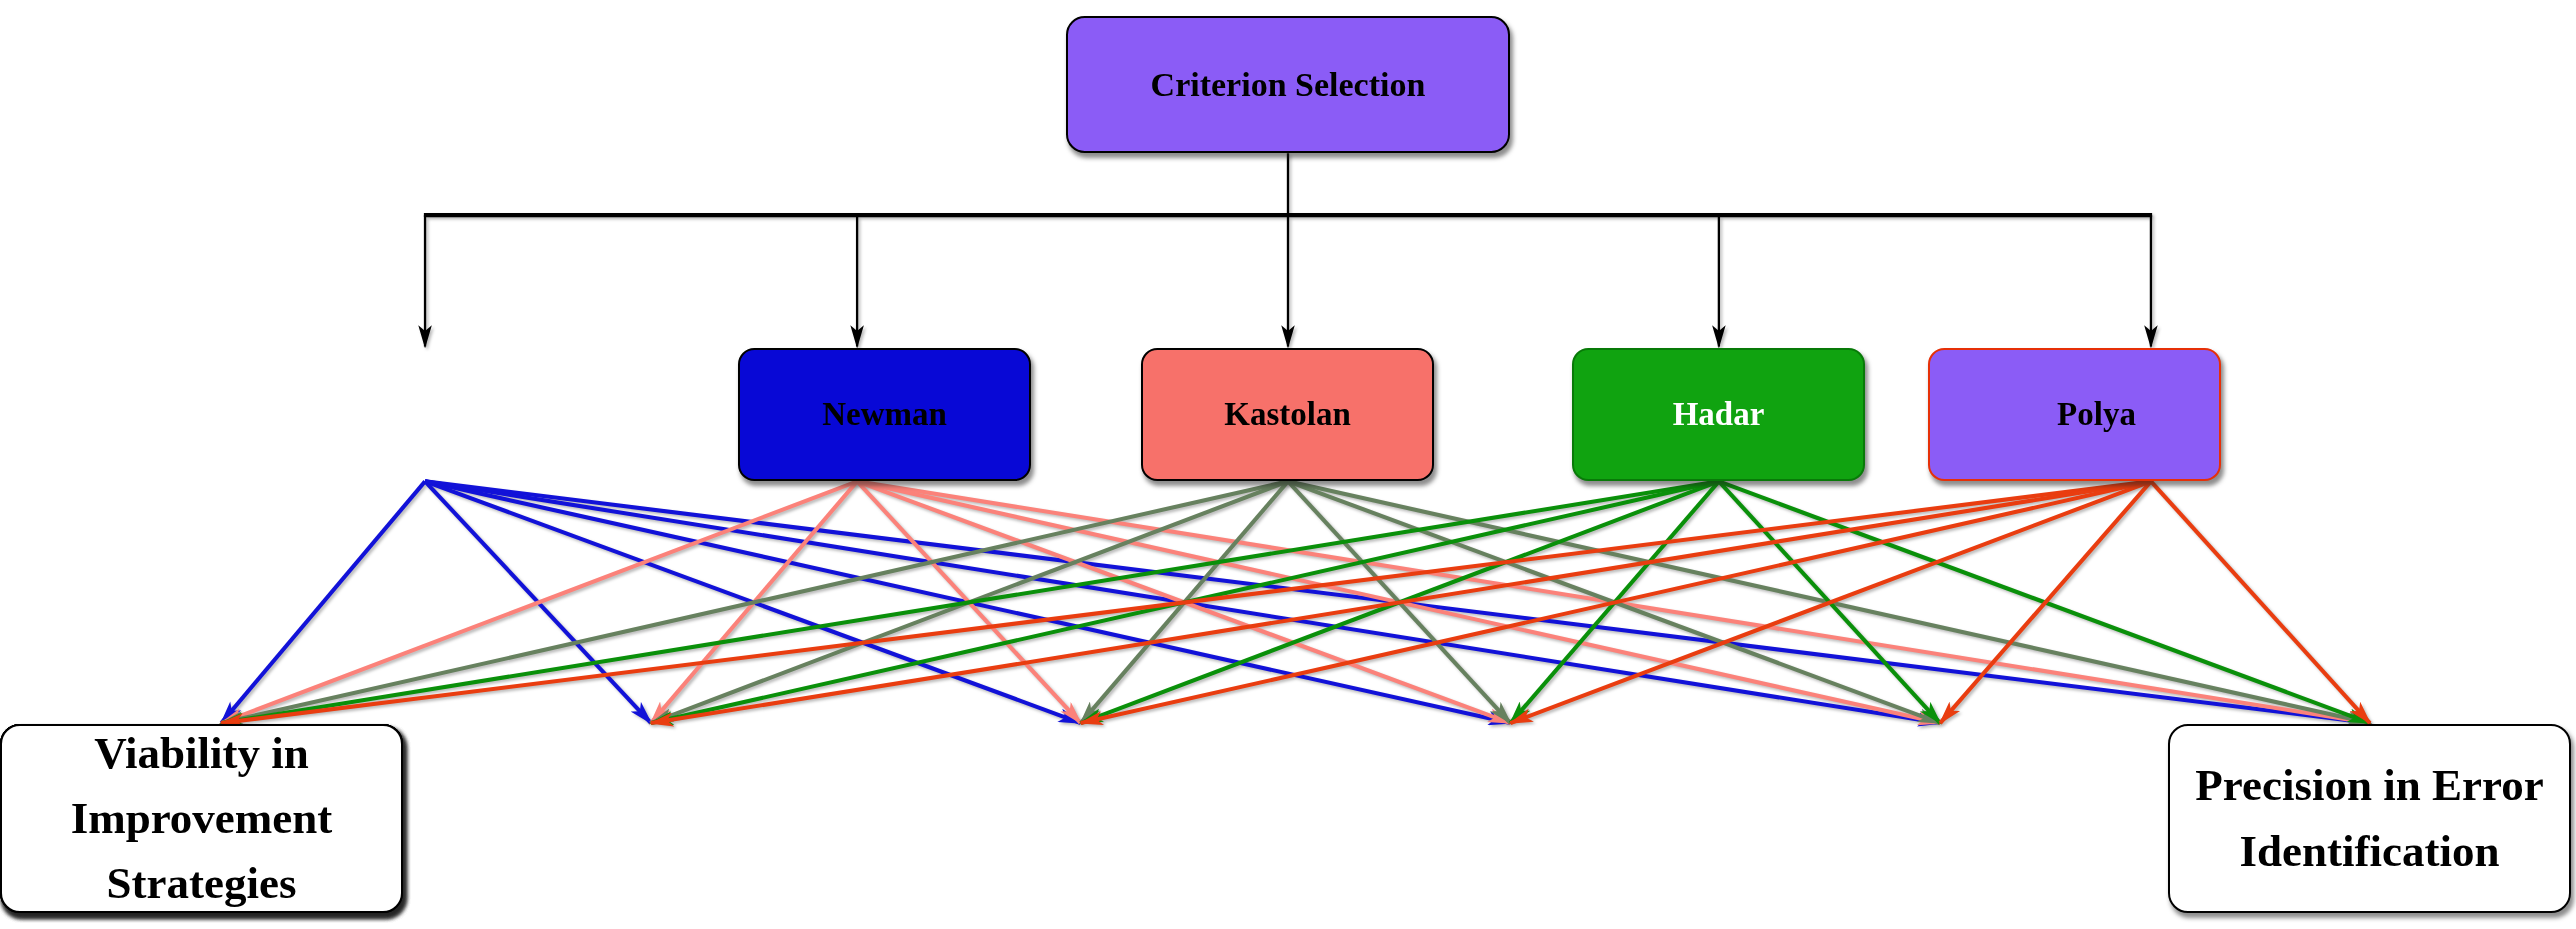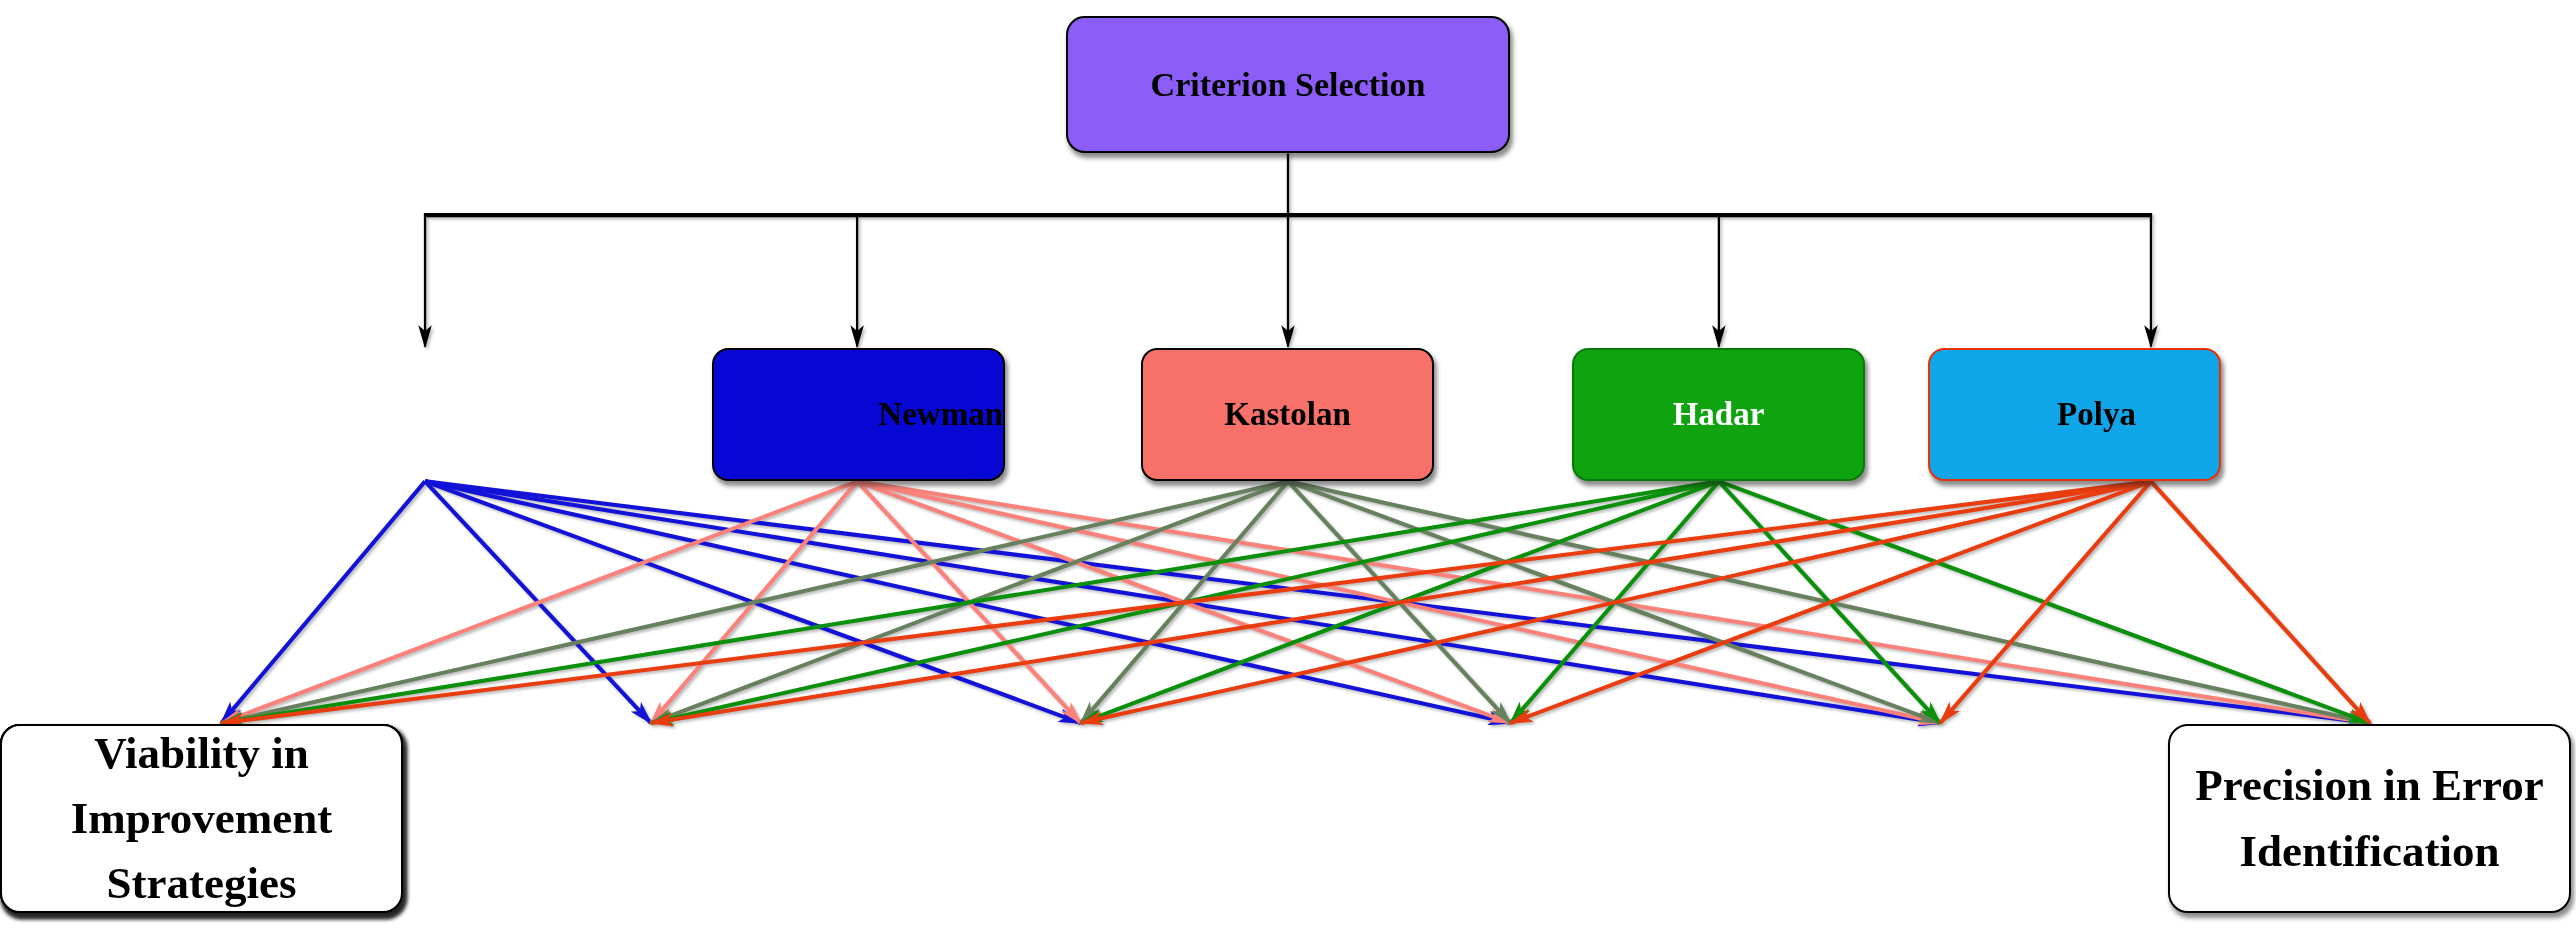--- a/index.html
+++ b/index.html
@@ -46,21 +46,21 @@
   }
 
   .method-node {
     top: 348px;
     width: 293px; height: 133px;
     border: 2.9px solid #000000;
     font-size: 33px;
     border-radius: 16.3px;
   }
   .method-node:nth-of-type(1) { left: 279px; }
-  .method-node:nth-of-type(2) { left: 712px; justify-content: flex-end; }
+  .method-node:nth-of-type(2) { left: 738px; }
   .method-node:nth-of-type(3) { left: 1141px; }
   .method-node:nth-of-type(4) { left: 1572px; }
   .method-node:nth-of-type(5) { left: 1928px; padding-left: 44px; }
 
   .crit-node {
     top: 724px;
     width: 403px; height: 189px;
     background: #ffffff;
     border: 2.9px solid #000000;
     color: #000000;
@@ -146,21 +146,21 @@
 
   <div class="node method-node" style="background: rgb(8, 8, 214); border-color: rgb(0, 0, 0); color: rgb(0, 0, 0);">
     <span>Newman</span>
   </div>
   <div class="node method-node" style="background: rgb(247, 113, 106); border-color: rgb(0, 0, 0); color: rgb(0, 0, 0);">
     <span>Kastolan</span>
   </div>
   <div class="node method-node" style="background: rgb(16, 163, 16); border-color: rgb(8, 122, 8); color: rgb(255, 255, 255);">
     <span>Hadar</span>
   </div>
-  <div class="node method-node" style="background: #0ea5e9; border-color: rgb(230, 48, 8); color: rgb(0, 0, 0);">
+  <div class="node method-node" style="background: #8b5cf6; border-color: rgb(230, 48, 8); color: rgb(0, 0, 0);">
     <span>Polya</span>
   </div>
 
   <div class="node crit-node">
     <span>Precision in Error
 Identification</span>
   </div>
   <div class="node crit-node">
     <span>Ease of
 Application</span>

